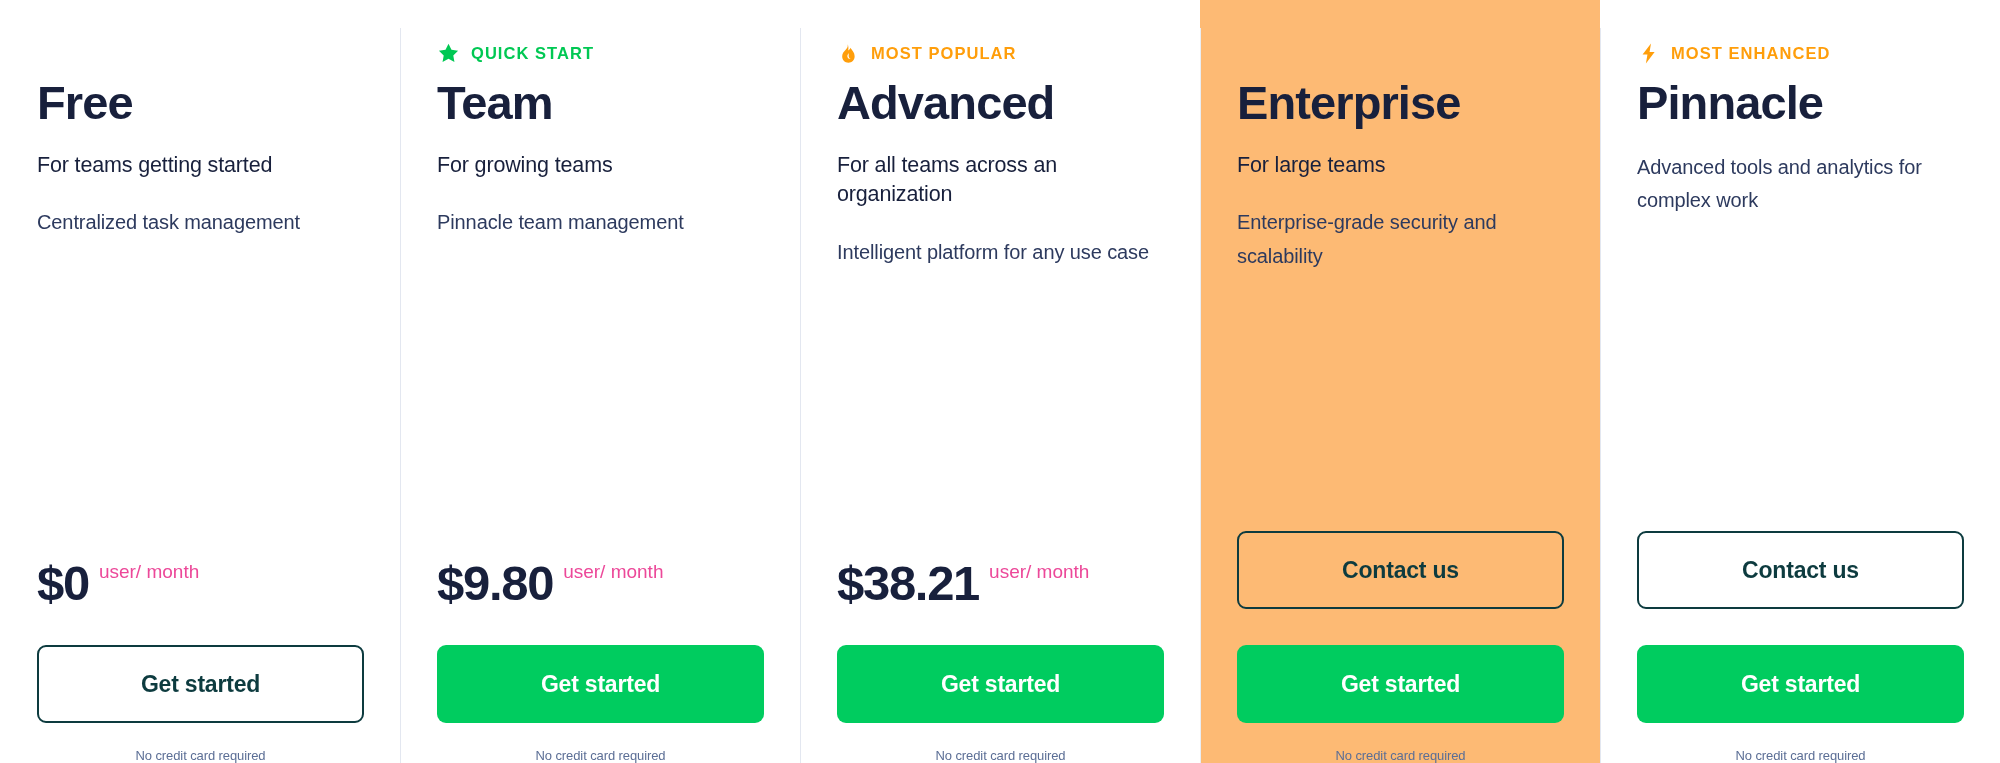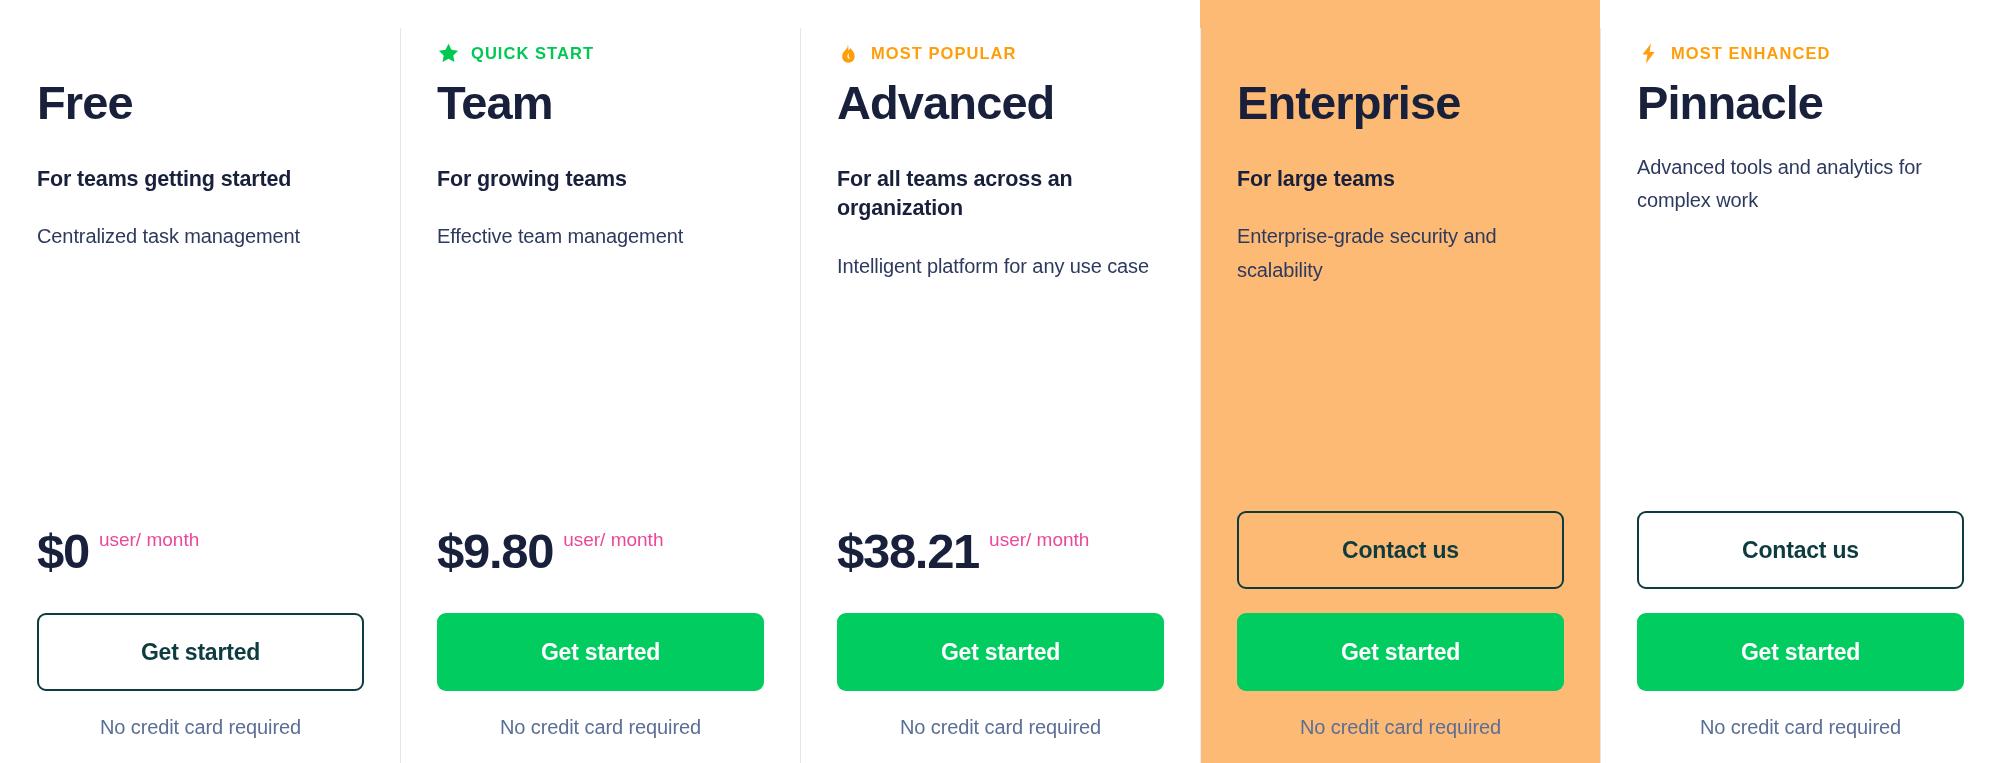--- a/index.html
+++ b/index.html
@@ -68,26 +68,25 @@
     font-size: 47px;
     font-weight: 700;
     color: #18203c;
     letter-spacing: -0.9px;
     line-height: 1.08;
     margin-top: 0;
     margin-bottom: 22px;
   }
   .tagline {
     font-size: 21.5px;
-    font-weight: 700;
+    font-weight: 400;
     color: #18203c;
     line-height: 1.38;
     letter-spacing: -0.15px;
     margin-bottom: 26px;
-    margin-top: 14px;
   }
   .subdesc {
     font-size: 20px;
     font-weight: 400;
     color: #2d3a5e;
     line-height: 1.68;
     letter-spacing: -0.1px;
   }
 
   .price-row {
@@ -133,33 +132,32 @@
     background: transparent;
     border: 2.5px solid #0d3b3f;
     color: #0d3b3f;
   }
   .btn-solid {
     background: #00cc5f;
     color: #ffffff;
   }
   .btn-contact {
     margin-top: auto;
-    margin-bottom: 24px;
+    margin-bottom: 36px;
   }
   .btn-primary-slot { margin-top: 26px; }
   .price-row + .btn-primary-slot { margin-top: 26px; }
 
   .footnote {
     text-align: center;
-    font-size: 20px;
+    font-size: 13px;
     font-weight: 400;
     color: #5b6e95;
     letter-spacing: -0.1px;
     padding-top: 25px;
-    padding-bottom: 24px;
   }
   .spacer-grow { flex: 1 1 auto; }
 </style>
 </head>
 <body>
 
 <div class="pricing-wrap">
   <div class="deco-blob"></div>
 
   <div class="col">
@@ -182,21 +180,21 @@
 
   <div class="col div-left">
     <div class="badge">
       <svg class="badge-ico" viewBox="0 0 24 24" aria-hidden="true">
         <path fill="#00c853" d="M12 1.8l3.1 6.3 6.9 1-5 4.9 1.2 6.9L12 17.6l-6.2 3.3L7 14l-5-4.9 6.9-1z"></path>
       </svg>
       <span class="badge-text green">QUICK START</span>
     </div>
     <div class="plan-name">Team</div>
     <div class="tagline">For growing teams</div>
-    <div class="subdesc">Effective team management</div>
+    <div class="subdesc">Pinnacle team management</div>
     <div class="spacer-grow"></div>
     <div class="price-row">
       <span class="price-amt">$9.80</span>
       <span class="price-unit">user/ month</span>
     </div>
     <div class="btn-primary-slot">
       <button class="btn btn-solid">Get started</button>
     </div>
     <div class="footnote">No credit card required</div>
   </div>

